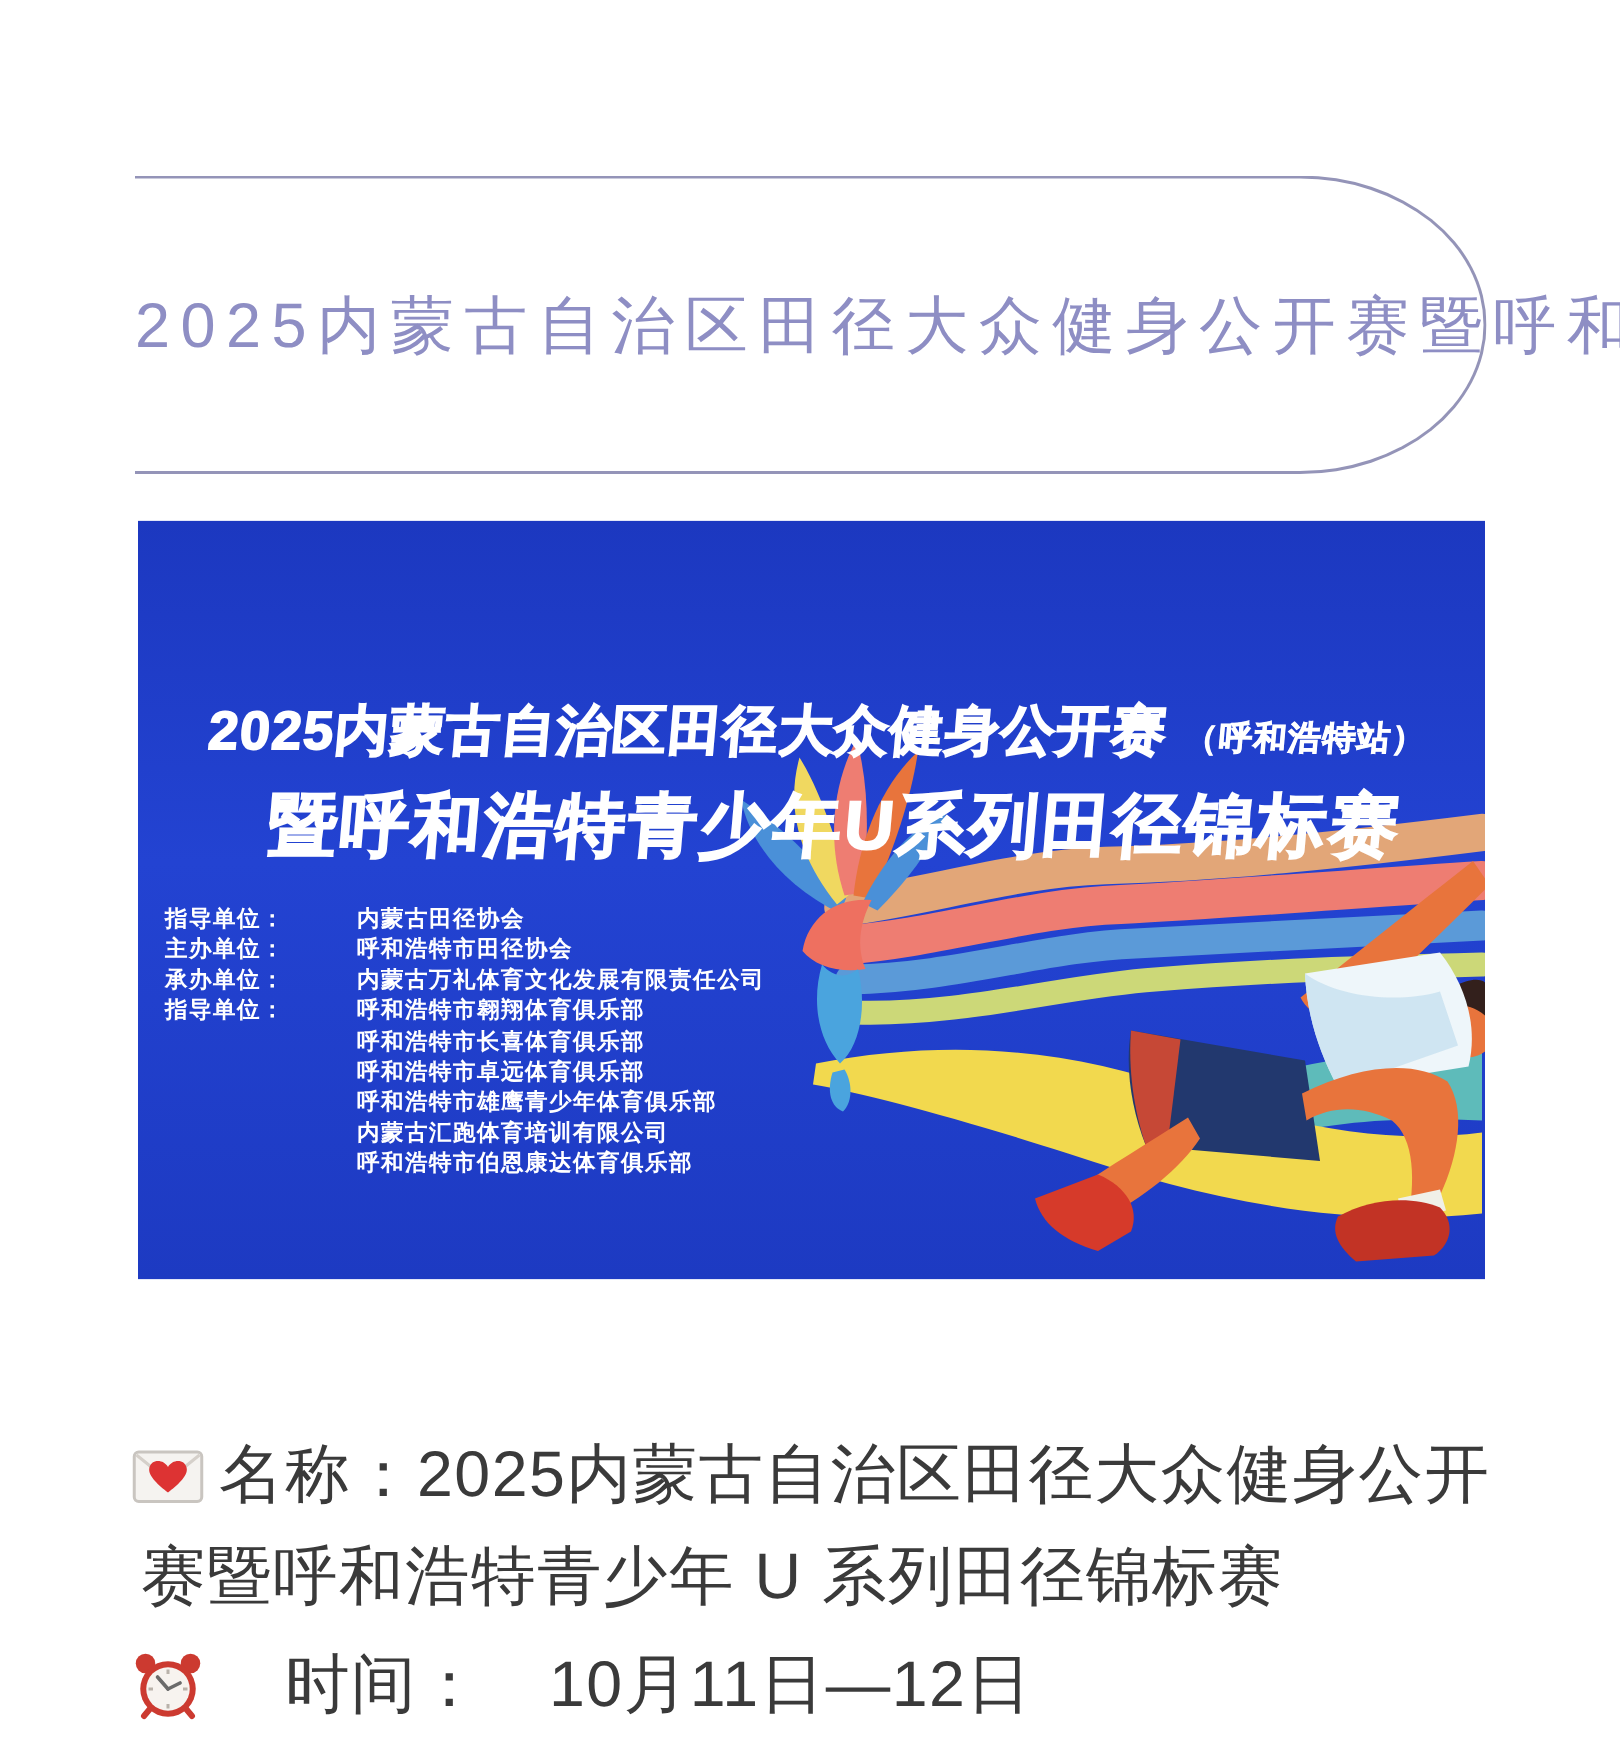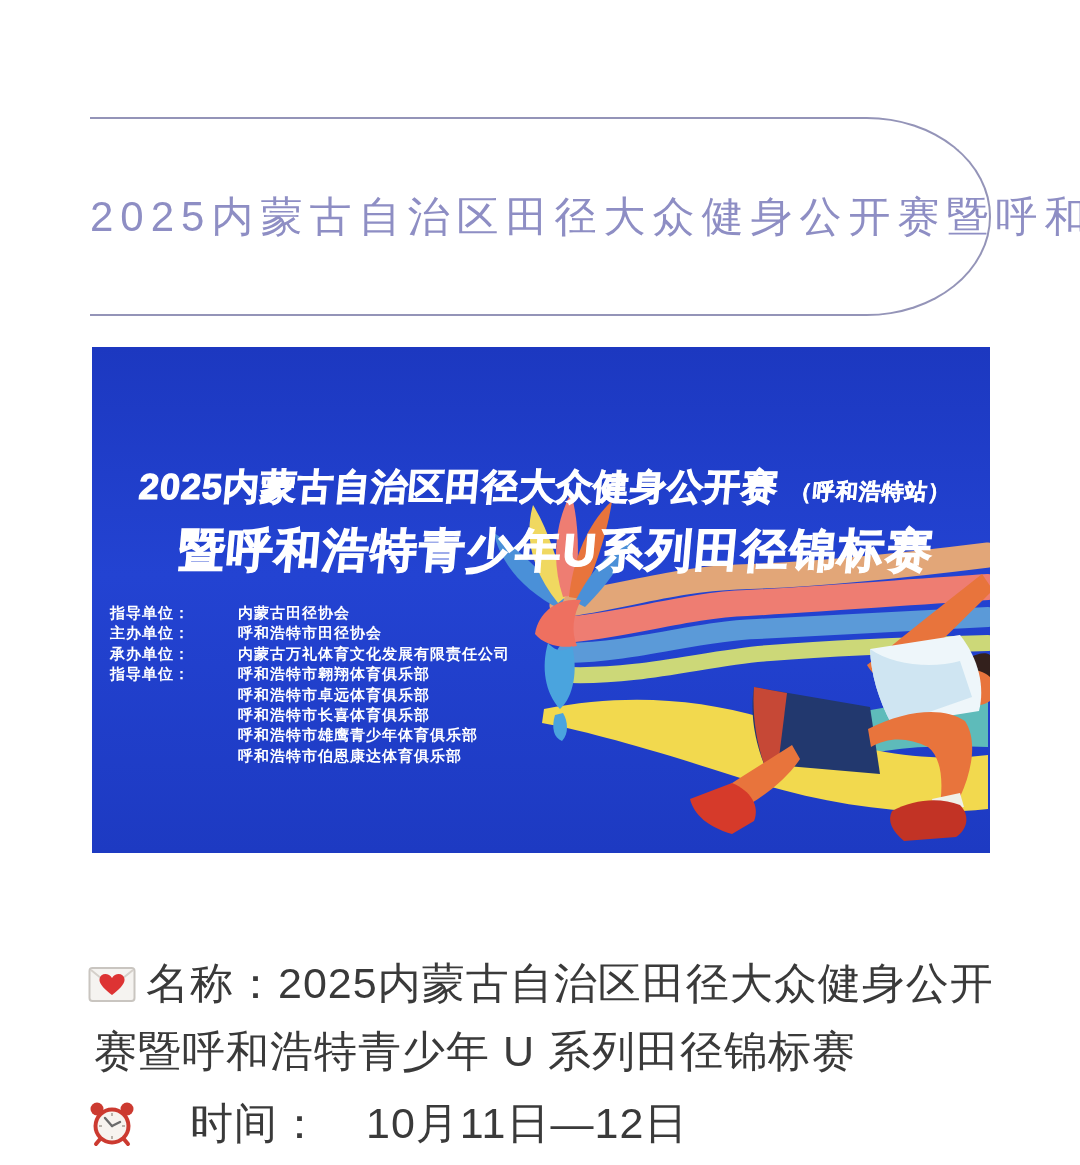--- a/index.html
+++ b/index.html
@@ -134,29 +134,33 @@
     <div class="org-row">
       <span class="org-label">承办单位：</span>
       <span>内蒙古万礼体育文化发展有限责任公司</span>
     </div>
     <div class="org-row">
       <span class="org-label">指导单位：</span>
       <span>呼和浩特市翱翔体育俱乐部</span>
     </div>
     <div class="org-row">
       <span class="org-label"></span>
+      <span>呼和浩特市长喜体育俱乐部</span>
+    </div>
+    <div class="org-row">
+      <span class="org-label"></span>
       <span>呼和浩特市卓远体育俱乐部</span>
     </div>
     <div class="org-row">
       <span class="org-label"></span>
-      <span>呼和浩特市长喜体育俱乐部</span>
+      <span>呼和浩特市雄鹰青少年体育俱乐部</span>
     </div>
     <div class="org-row">
       <span class="org-label"></span>
-      <span>呼和浩特市雄鹰青少年体育俱乐部</span>
+      <span>内蒙古汇跑体育培训有限公司</span>
     </div>
     <div class="org-row">
       <span class="org-label"></span>
       <span>呼和浩特市伯恩康达体育俱乐部</span>
     </div>
   </div>
 </div>
 
 <div class="details">
   <div class="detail-row row-gap1">

